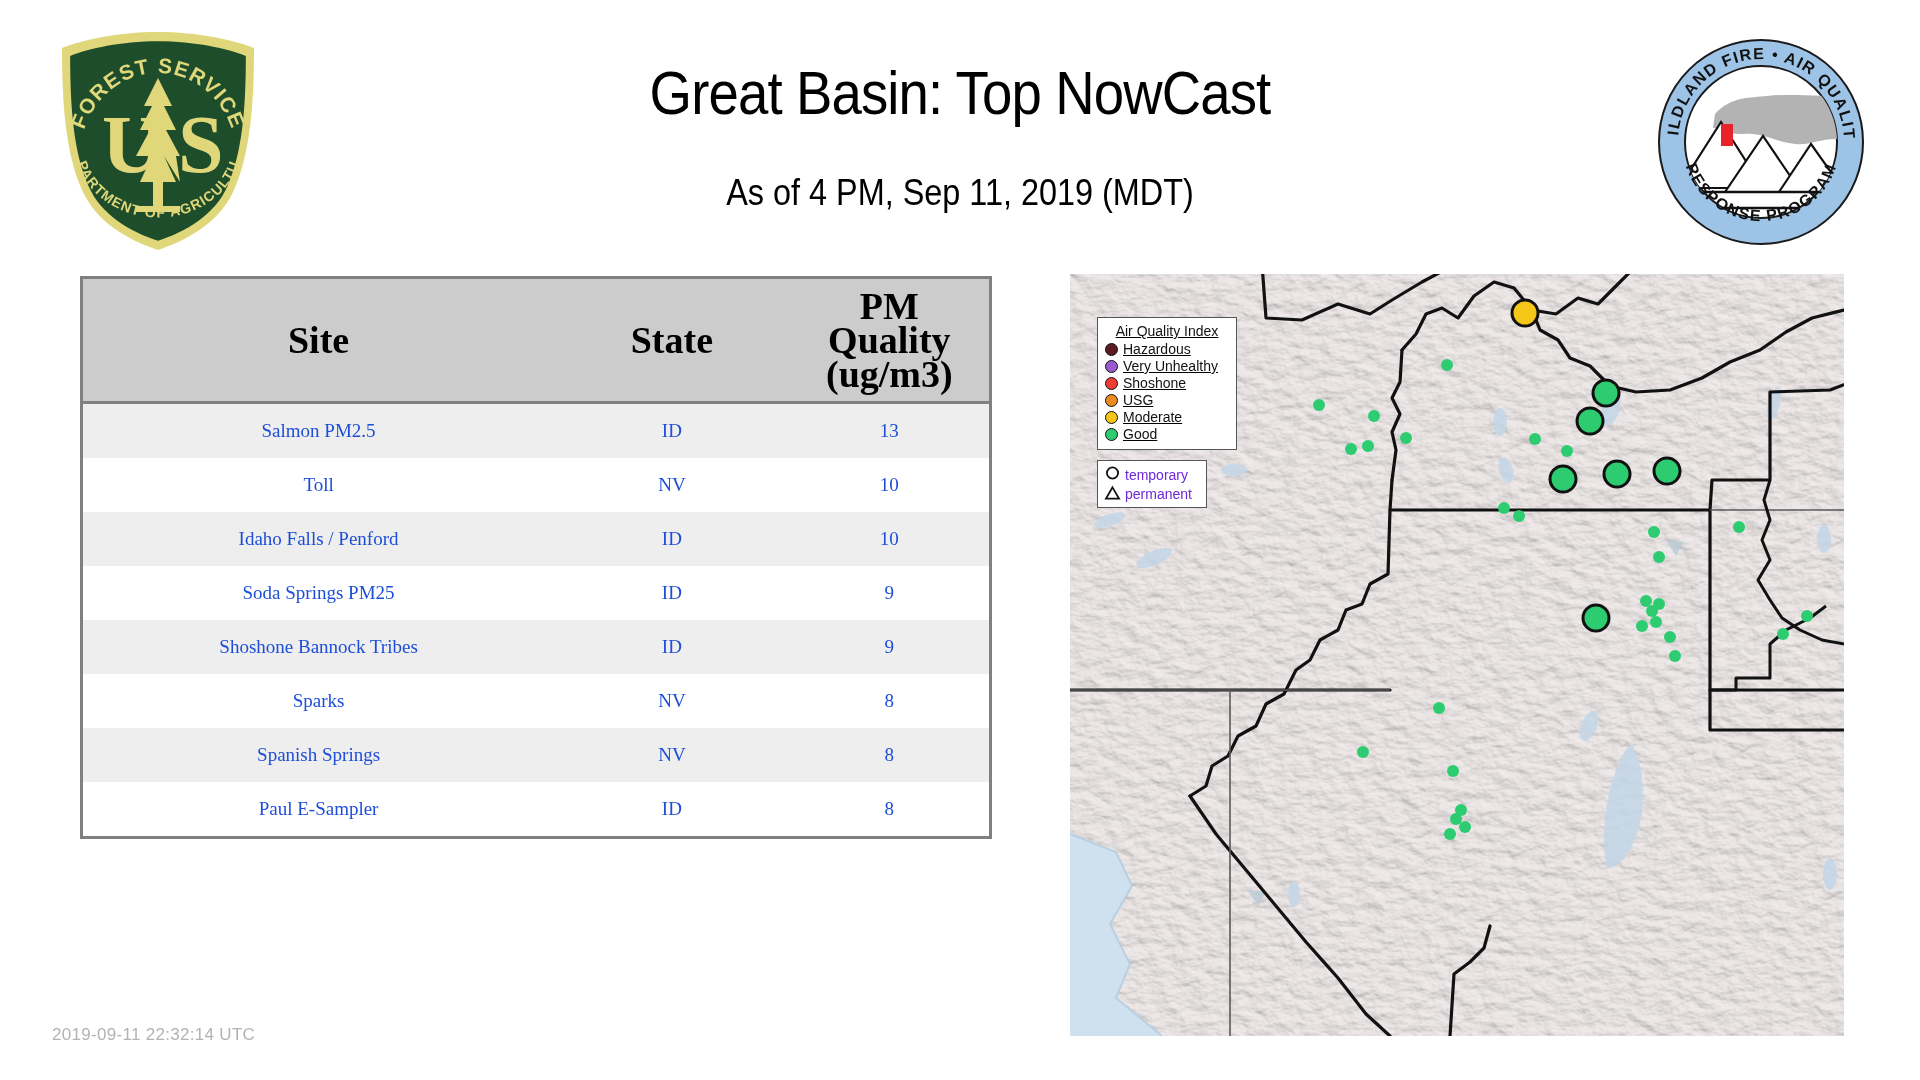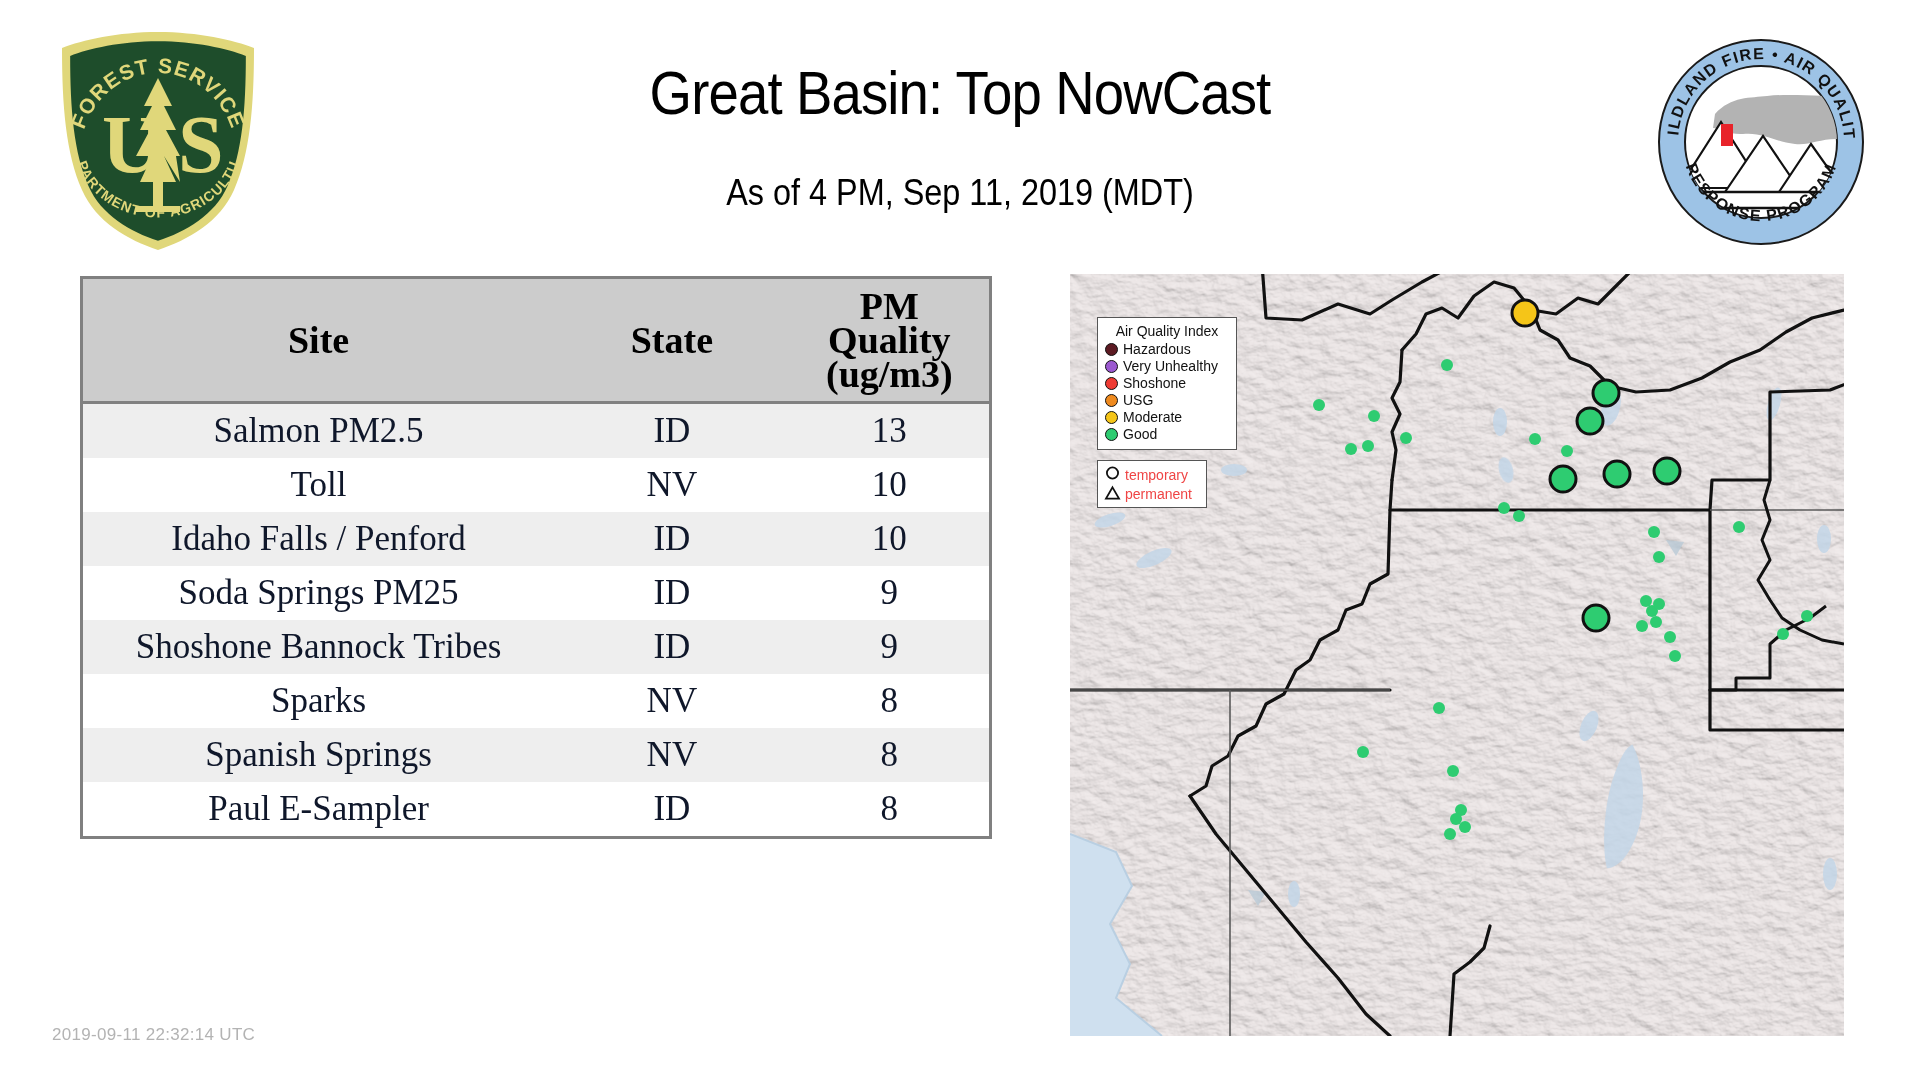--- a/index.html
+++ b/index.html
@@ -48,22 +48,22 @@
     font-size:38px;font-weight:700;
     color:#000;
     padding:10px 4px;
     text-align:center;
     line-height:34px;
   }
   table.site-table th.c-site{width:52%;}
   table.site-table th.c-state{width:26%;margin-top:28px;}
   table.site-table th.c-val{width:22%;}
   table.site-table td{
-    font-size:35px;
-    color:#0f172a;
+    font-size:19px;
+    color:#1d4ed8;
     padding:11px 8px;
     text-align:center;
     line-height:32px;
   }
   table.site-table tbody tr:nth-child(odd){background:#eeeeee;}
   table.site-table tbody tr:nth-child(even){background:#ffffff;}
 
   #timestamp{
     position:absolute;left:52px;top:1025px;
     font-size:17px;color:#b3b3b3;
@@ -78,37 +78,37 @@
     background:#efe9e9;
   }
   #map-svg{display:block;width:774px;height:762px;}
 
   .legend-box{
     position:absolute;
     background:#ffffff;
     border:1px solid #555;
     box-sizing:border-box;
   }
-  #aqi-legend{left:27px;top:43px;width:140px;padding:5px 7px 6px 7px;}
+  #aqi-legend{left:27px;top:43px;width:140px;padding:5px 7px 6px 7px;text-decoration:underline;}
   #aqi-legend .legend-title{
     font-size:14px;color:#111;text-align:center;margin-bottom:2px;
     white-space:nowrap;
   }
   .legend-row{display:flex;align-items:center;height:17px;}
   .legend-dot{
     width:13px;height:13px;border-radius:50%;
     border:1.5px solid #111;box-sizing:border-box;
     margin-right:5px;flex:0 0 auto;
   }
   .legend-label{font-size:14px;color:#111;white-space:nowrap;line-height:15px;text-align:right;}
 
   #type-legend{left:27px;top:186px;width:110px;padding:4px 6px;}
   .type-row{display:flex;align-items:center;height:19px;}
   .type-glyph{width:17px;height:17px;margin-right:4px;flex:0 0 auto;}
-  .type-label{font-size:14px;color:#ef4444;line-height:16px;white-space:nowrap;text-align:right;}
+  .type-label{font-size:14px;color:#6d28d9;line-height:16px;white-space:nowrap;text-align:right;}
 </style>
 </head>
 <body>
 
 <div id="usfs-logo">
   <svg viewBox="0 0 220 228" width="220" height="228" aria-hidden="true">
     <defs>
       <path id="shieldpath" d="M110 6 C150 6 186 14 206 22 C206 80 202 128 186 164
             C172 196 140 214 110 224 C80 214 48 196 34 164
             C18 128 14 80 14 22 C34 14 70 6 110 6 Z"></path>

